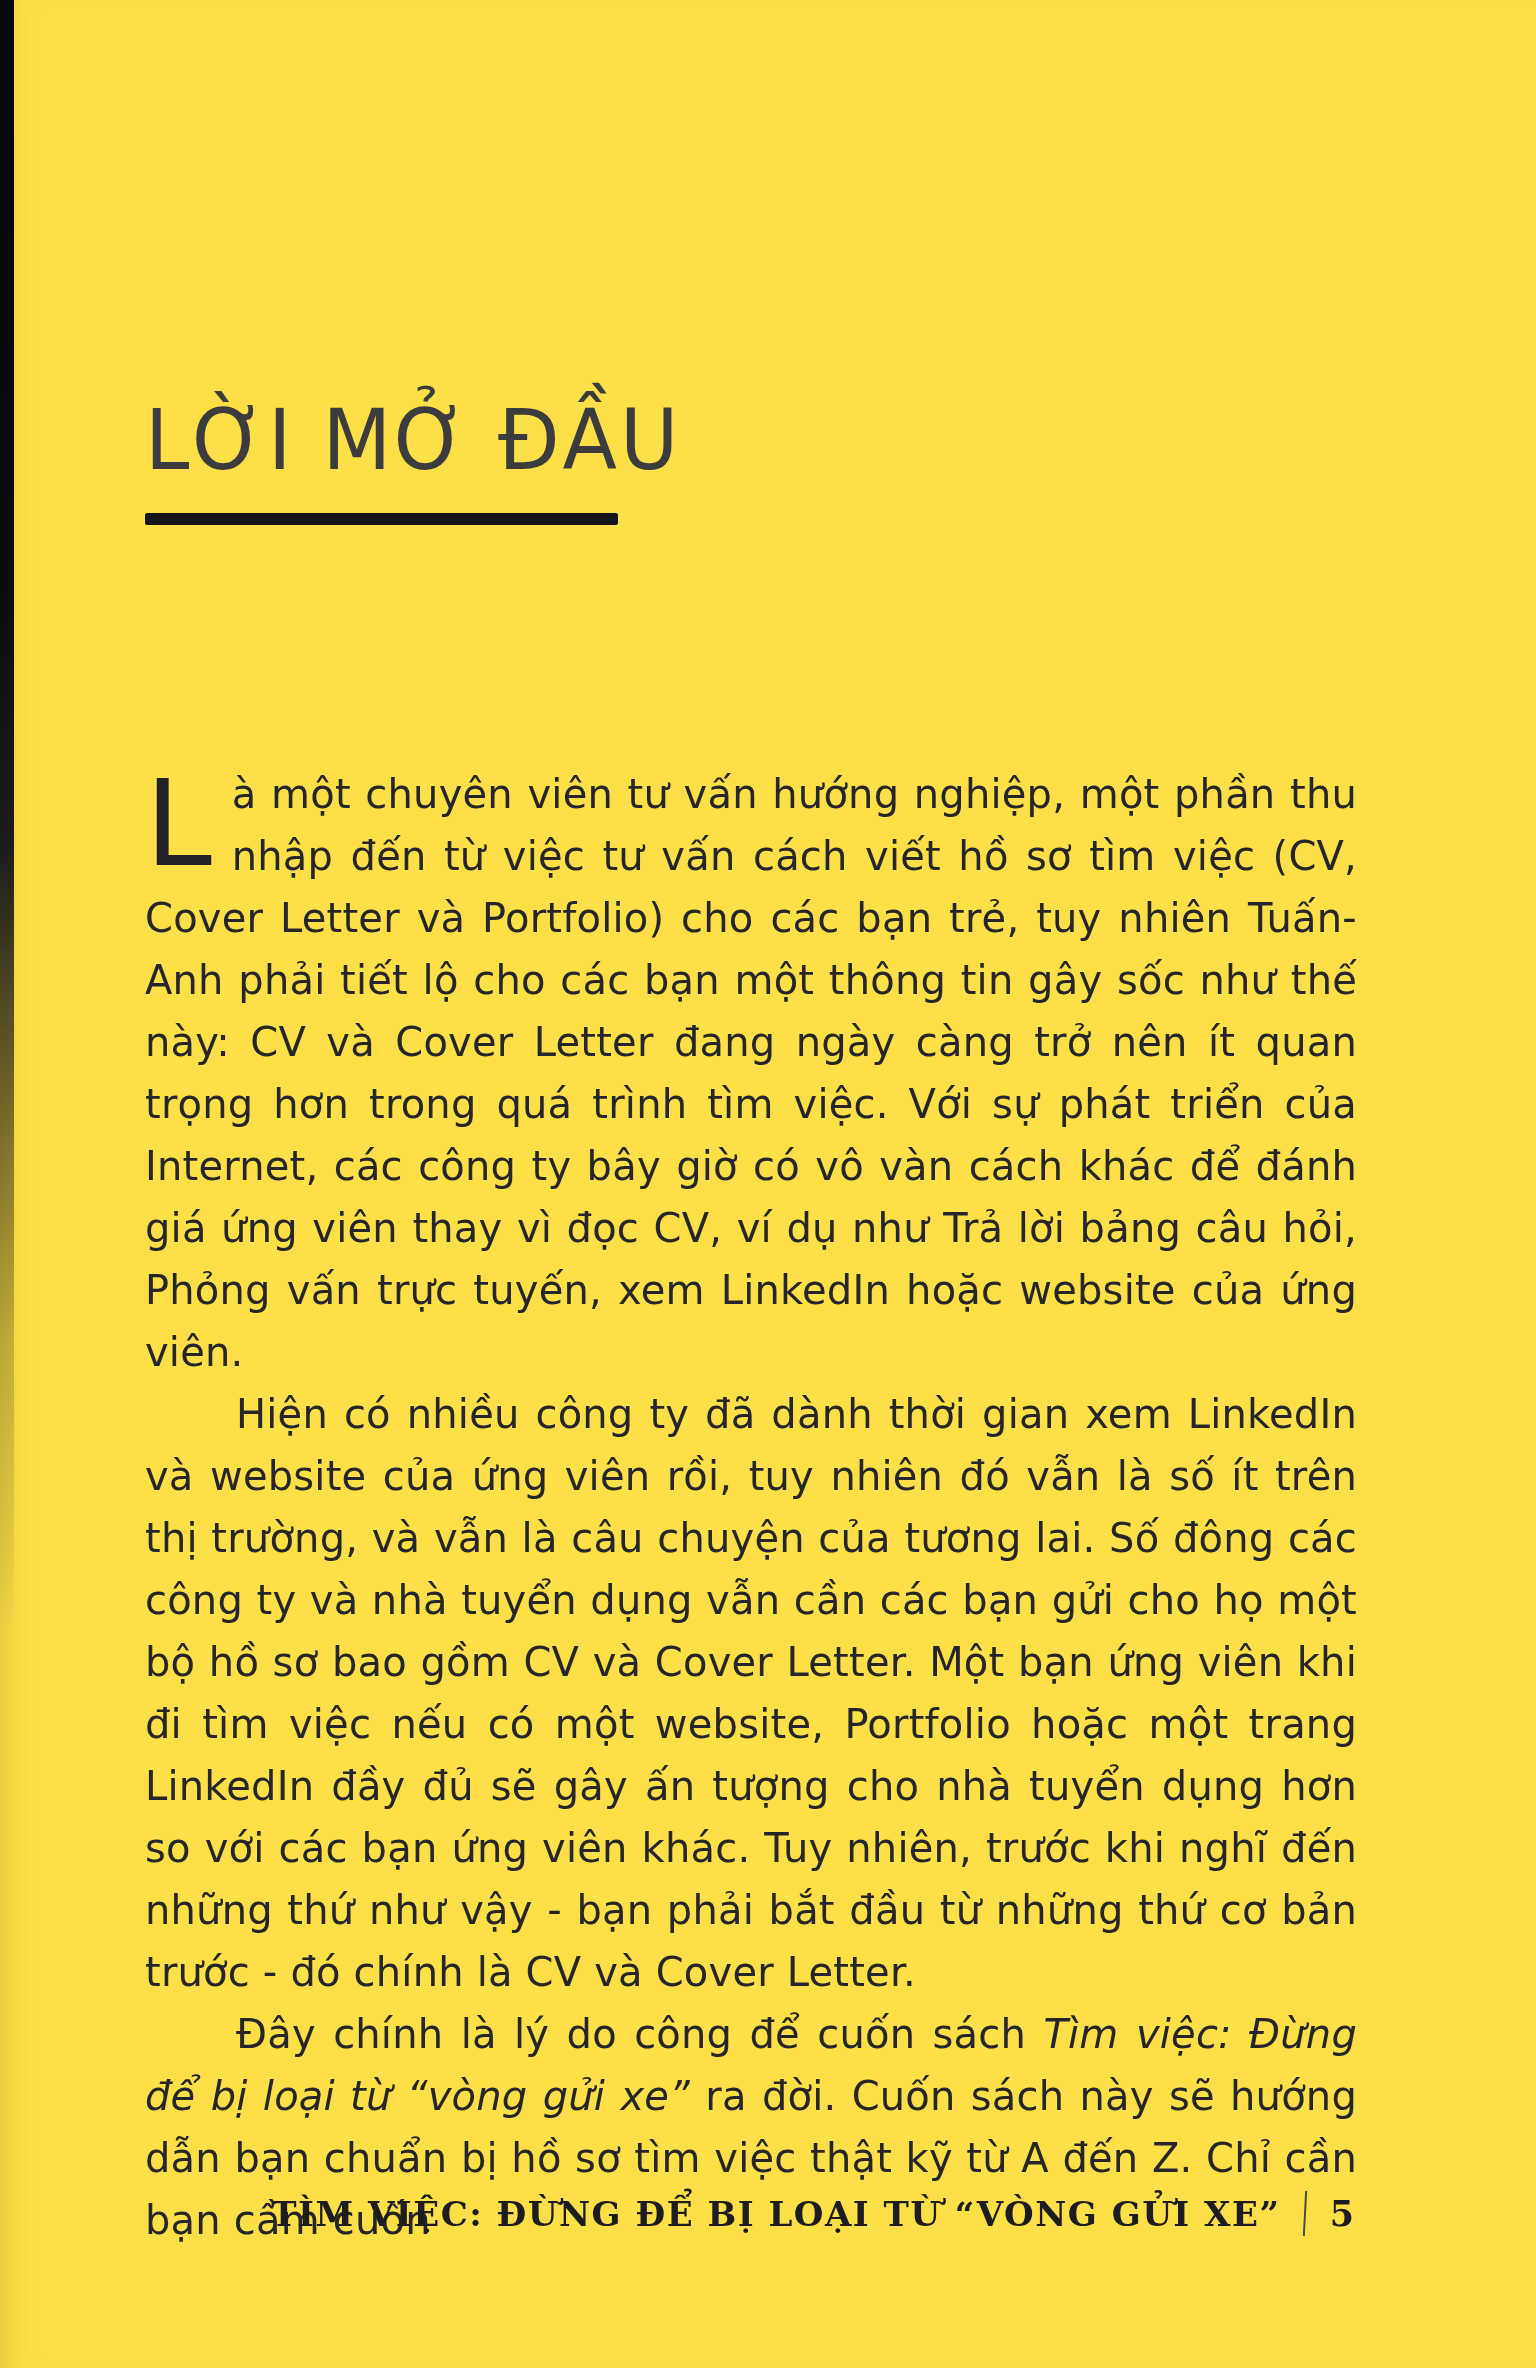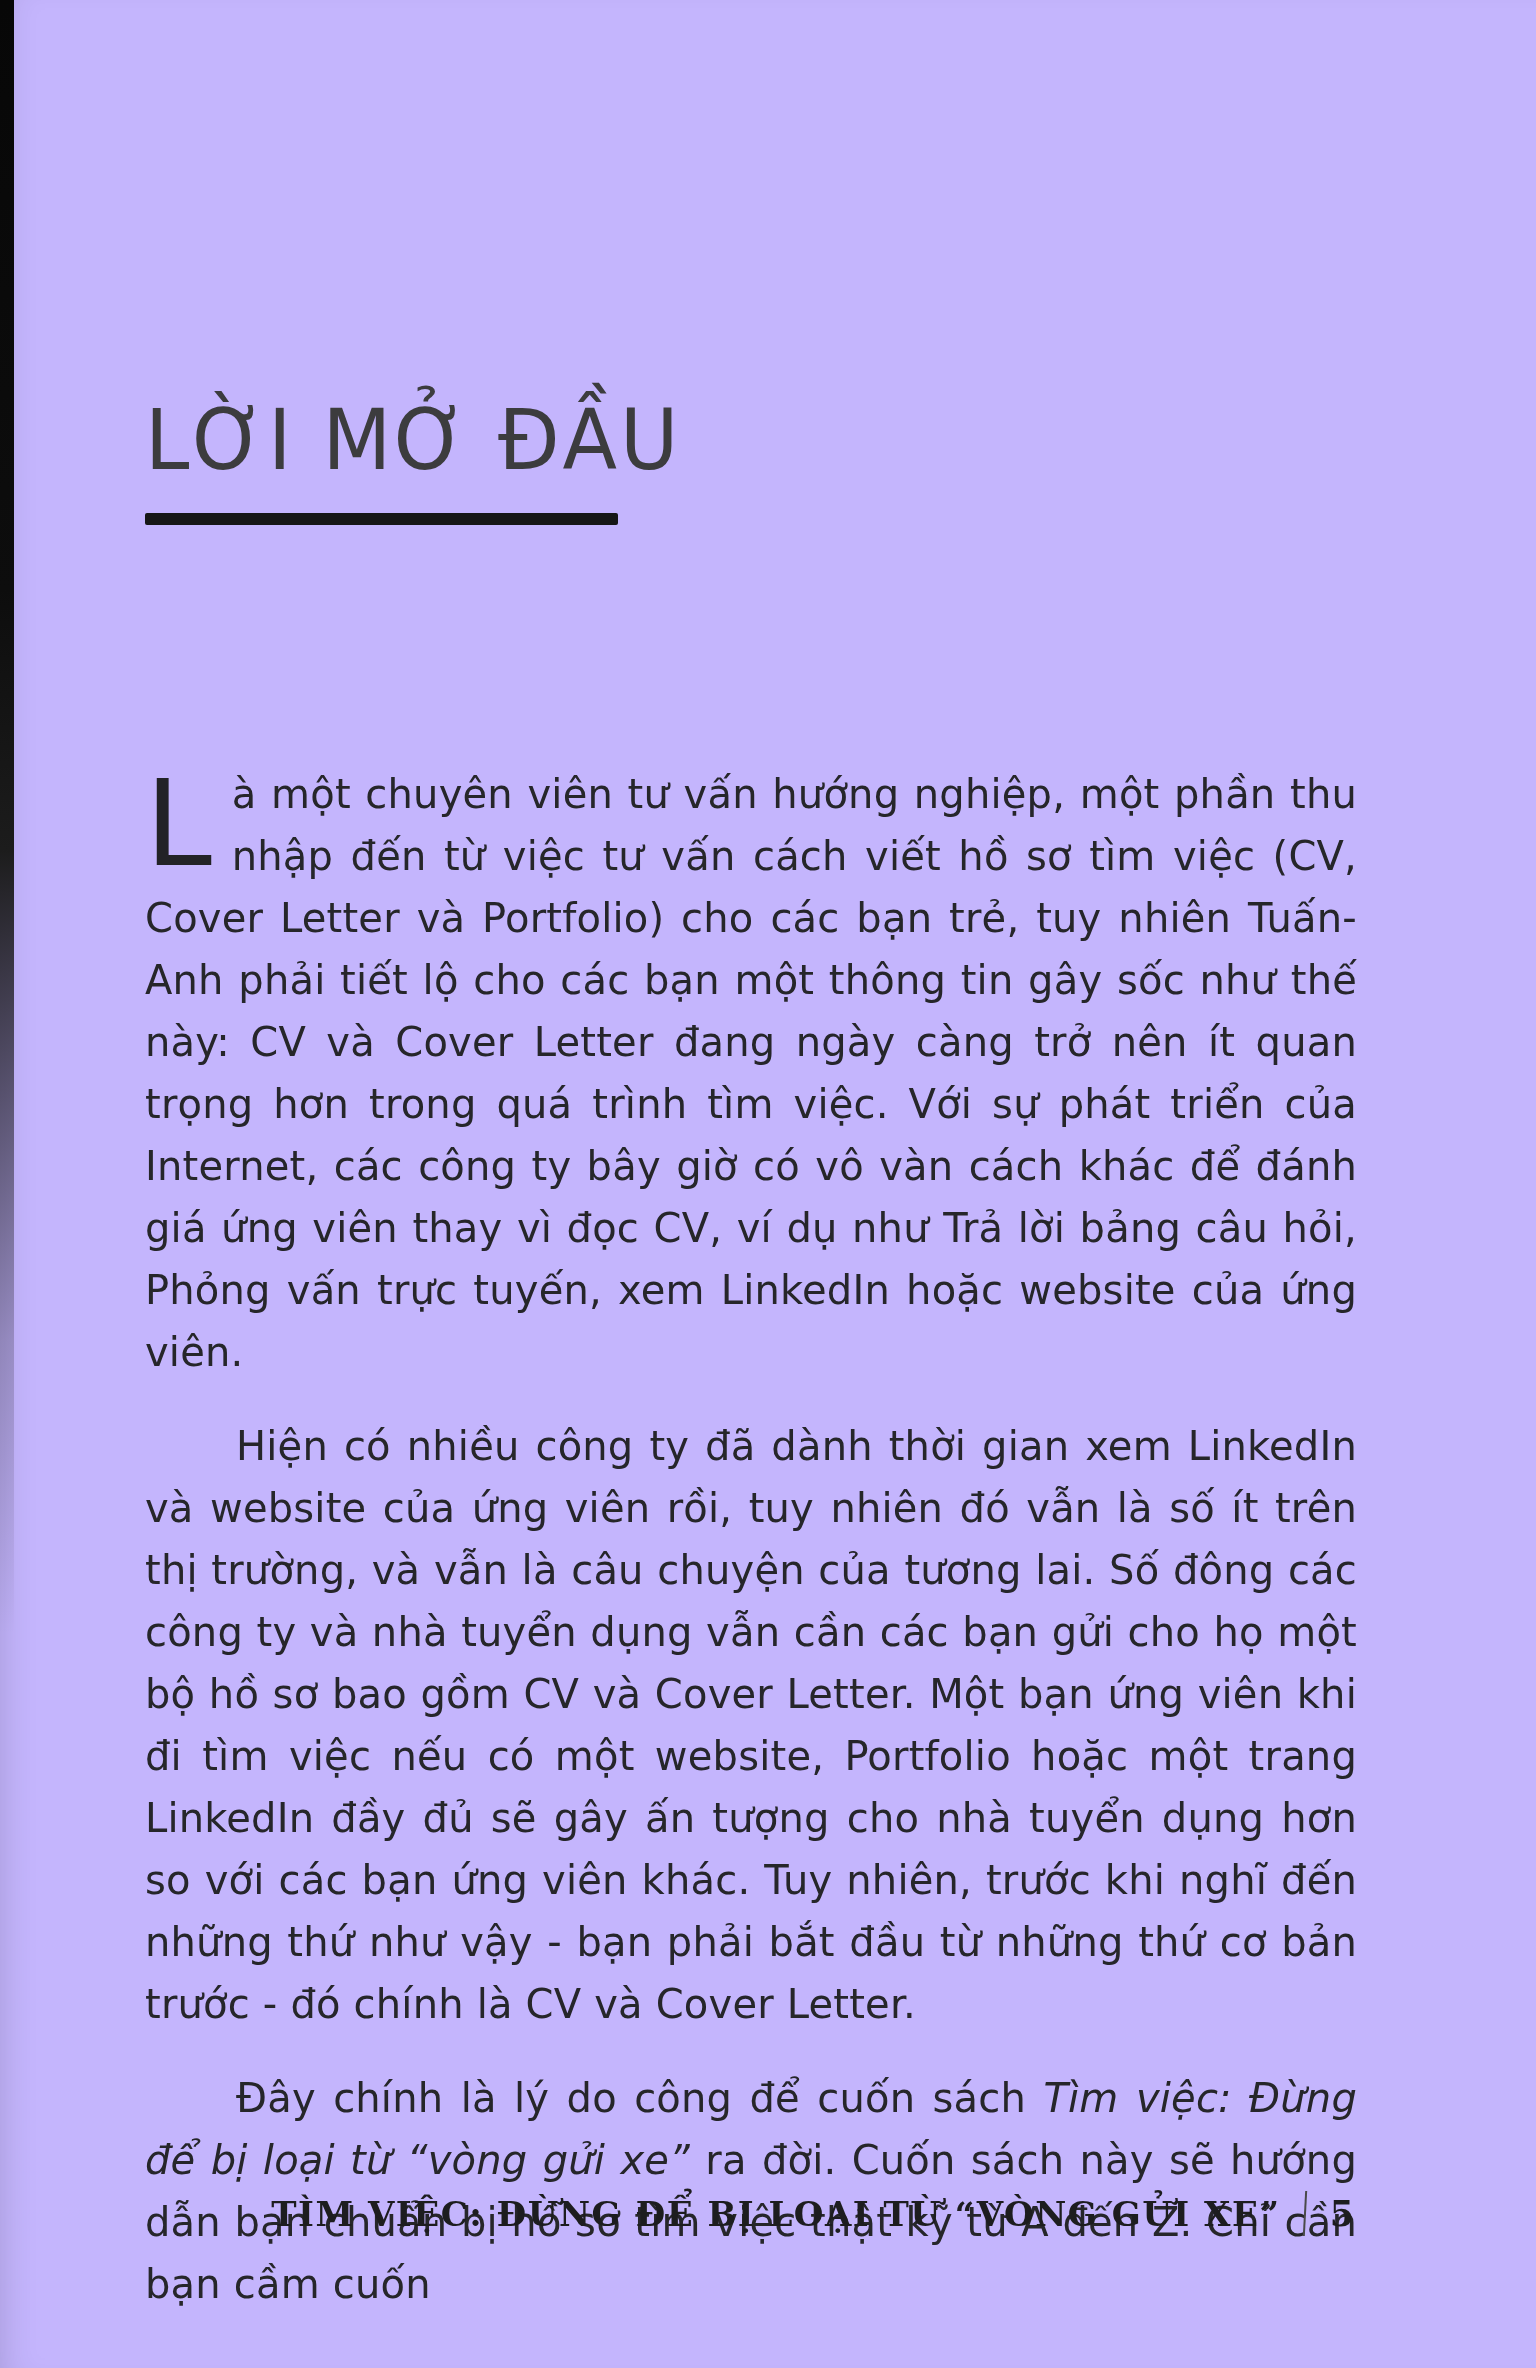--- a/index.html
+++ b/index.html
@@ -10,21 +10,21 @@
     width: 1537px;
     height: 2368px;
     background: #e9e9e7;
     font-family: "DejaVu Sans", sans-serif;
     position: relative;
     overflow: hidden;
   }
   .page {
     position: absolute;
     inset: 0;
-    background: #c4b5fd;
+    background: #fde047;
     box-shadow: inset 27.6px 0 39px -29.6px rgba(0,0,0,0.18);
   }
   
   .binding-shadow {
     position: absolute;
     left: 0;
     top: 0;
     width: 13.8px;
     height: 1635px;
     background: linear-gradient(
@@ -69,21 +69,20 @@
     color: #26262a;
   }
   .para {
     margin: 0;
     font-size: 40px;
     line-height: 62px;
     letter-spacing: 0.2px;
   }
   .para.indent {
     text-indent: 91px;
-    margin-top: 32px;
   }
   .drop-cap {
     float: left;
     font-size: 120px;
     line-height: 97px;
     padding: 11.8px 19.7px 0 0;
     font-weight: 500;
     color: #222226;
   }
   .italic {

